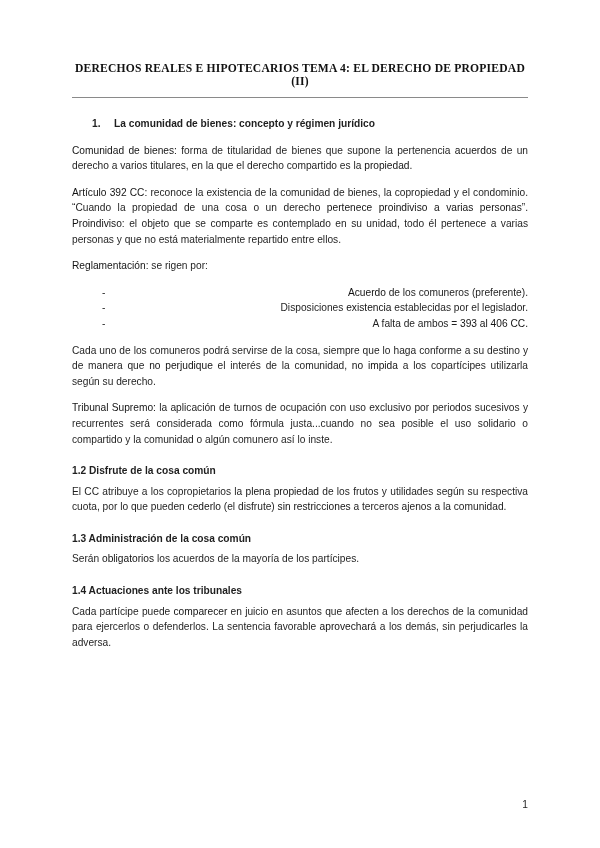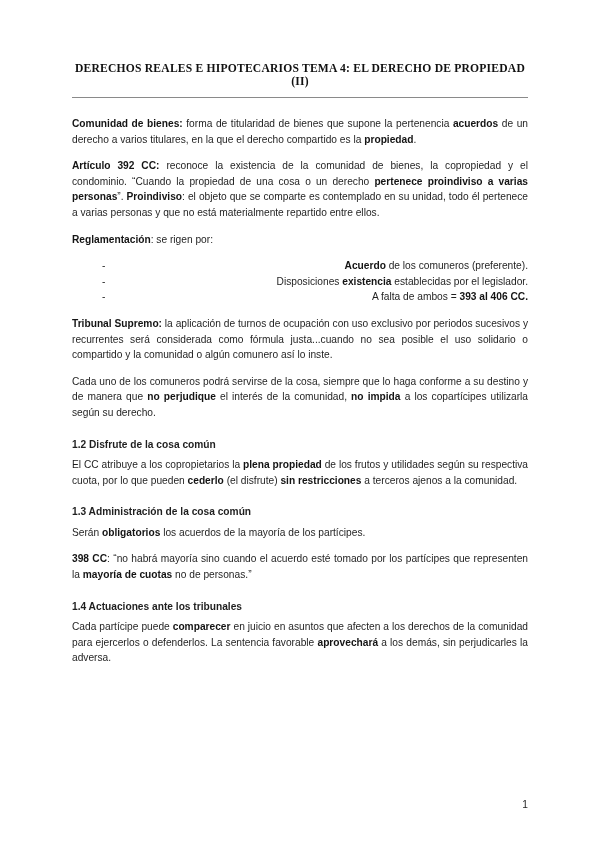--- a/index.html
+++ b/index.html
@@ -31,21 +31,21 @@
   .title-divider {
     border: none;
     border-top: 1px solid #8a8a8a;
     margin: 0 0 18px 0;
   }
   .doc-body {
     font-size: 10.2px;
     line-height: 15.6px;
     text-align: justify;
   }
-  .doc-body b { font-weight: bold; color: #141414; }
+  .doc-body b { font-weight: normal; color: #141414; }
   .para {
     margin: 0 0 11px 0;
   }
   .h1-heading {
     font-weight: bold;
     margin: 0 0 11px 0;
     padding-left: 20px;
     text-align: left;
   }
   .h1-num {
@@ -79,41 +79,41 @@
     color: #1f1f1f;
   }
 </style>
 </head>
 <body>
 
 <div class="page">
   <h1 class="doc-title">DERECHOS REALES E HIPOTECARIOS TEMA 4: EL DERECHO DE PROPIEDAD (II)</h1>
   <hr class="title-divider">
   <div class="doc-body" id="doc-body">
+      <div class="h1-heading"><span class="h1-num">1.</span><span>La comunidad de bienes: concepto y régimen jurídico</span></div>
       <p class="para"><b>Comunidad de bienes:</b><span> forma de titularidad de bienes que supone la pertenencia </span><b>acuerdos</b><span> de un derecho a varios titulares, en la que el derecho compartido es la </span><b>propiedad</b><span>.</span></p>
       <p class="para"><b>Artículo 392 CC:</b><span> reconoce la existencia de la comunidad de bienes, la copropiedad y el condominio. “Cuando la propiedad de una cosa o un derecho </span><b>pertenece proindiviso a varias personas</b><span>”. </span><b>Proindiviso</b><span>: el objeto que se comparte es contemplado en su unidad, todo él pertenece a varias personas y que no está materialmente repartido entre ellos.</span></p>
       <p class="para"><b>Reglamentación</b><span>: se rigen por:</span></p>
       <div class="bullet-list">
         <div class="list-item">
           <span class="dash">-</span>
           <span class="li-text"><b>Acuerdo</b><span> de los comuneros (preferente).</span></span>
         </div>
         <div class="list-item">
           <span class="dash">-</span>
           <span class="li-text"><span>Disposiciones </span><b>existencia</b><span> establecidas por el legislador.</span></span>
         </div>
         <div class="list-item">
           <span class="dash">-</span>
           <span class="li-text"><span>A falta de ambos = </span><b>393 al 406 CC.</b></span>
         </div>
       </div>
+      <p class="para"><span>Cada uno de los comuneros podrá servirse de la cosa, siempre que lo haga conforme a su destino y de manera que </span><b>no perjudique</b><span> el interés de la comunidad, </span><b>no impida</b><span> a los copartícipes utilizarla según su derecho.</span></p>
       <p class="para"><b>Tribunal Supremo:</b><span> la aplicación de turnos de ocupación con uso exclusivo por periodos sucesivos y recurrentes será considerada como fórmula justa...cuando no sea posible el uso solidario o compartido y la comunidad o algún comunero así lo inste.</span></p>
-      <p class="para"><span>Cada uno de los comuneros podrá servirse de la cosa, siempre que lo haga conforme a su destino y de manera que </span><b>no perjudique</b><span> el interés de la comunidad, </span><b>no impida</b><span> a los copartícipes utilizarla según su derecho.</span></p>
       <div class="h2-heading">1.2 Disfrute de la cosa común</div>
       <p class="para"><span>El CC atribuye a los copropietarios la </span><b>plena propiedad</b><span> de los frutos y utilidades según su respectiva cuota, por lo que pueden </span><b>cederlo</b><span> (el disfrute) </span><b>sin restricciones</b><span> a terceros ajenos a la comunidad.</span></p>
       <div class="h2-heading">1.3 Administración de la cosa común</div>
       <p class="para"><span>Serán </span><b>obligatorios</b><span> los acuerdos de la mayoría de los partícipes.</span></p>
-      <p class="para"><b>398 CC</b><span>: “no habrá mayoría sino cuando el acuerdo esté tomado por los partícipes que representen la </span><b>mayoría de cuotas</b><span> no de personas.”</span></p>
       <div class="h2-heading">1.4 Actuaciones ante los tribunales</div>
       <p class="para"><span>Cada partícipe puede </span><b>comparecer</b><span> en juicio en asuntos que afecten a los derechos de la comunidad para ejercerlos o defenderlos. La sentencia favorable </span><b>aprovechará</b><span> a los demás, sin perjudicarles la adversa.</span></p>
     </div>
   <div class="page-number">1</div>
 </div>
 
 </body></html>

